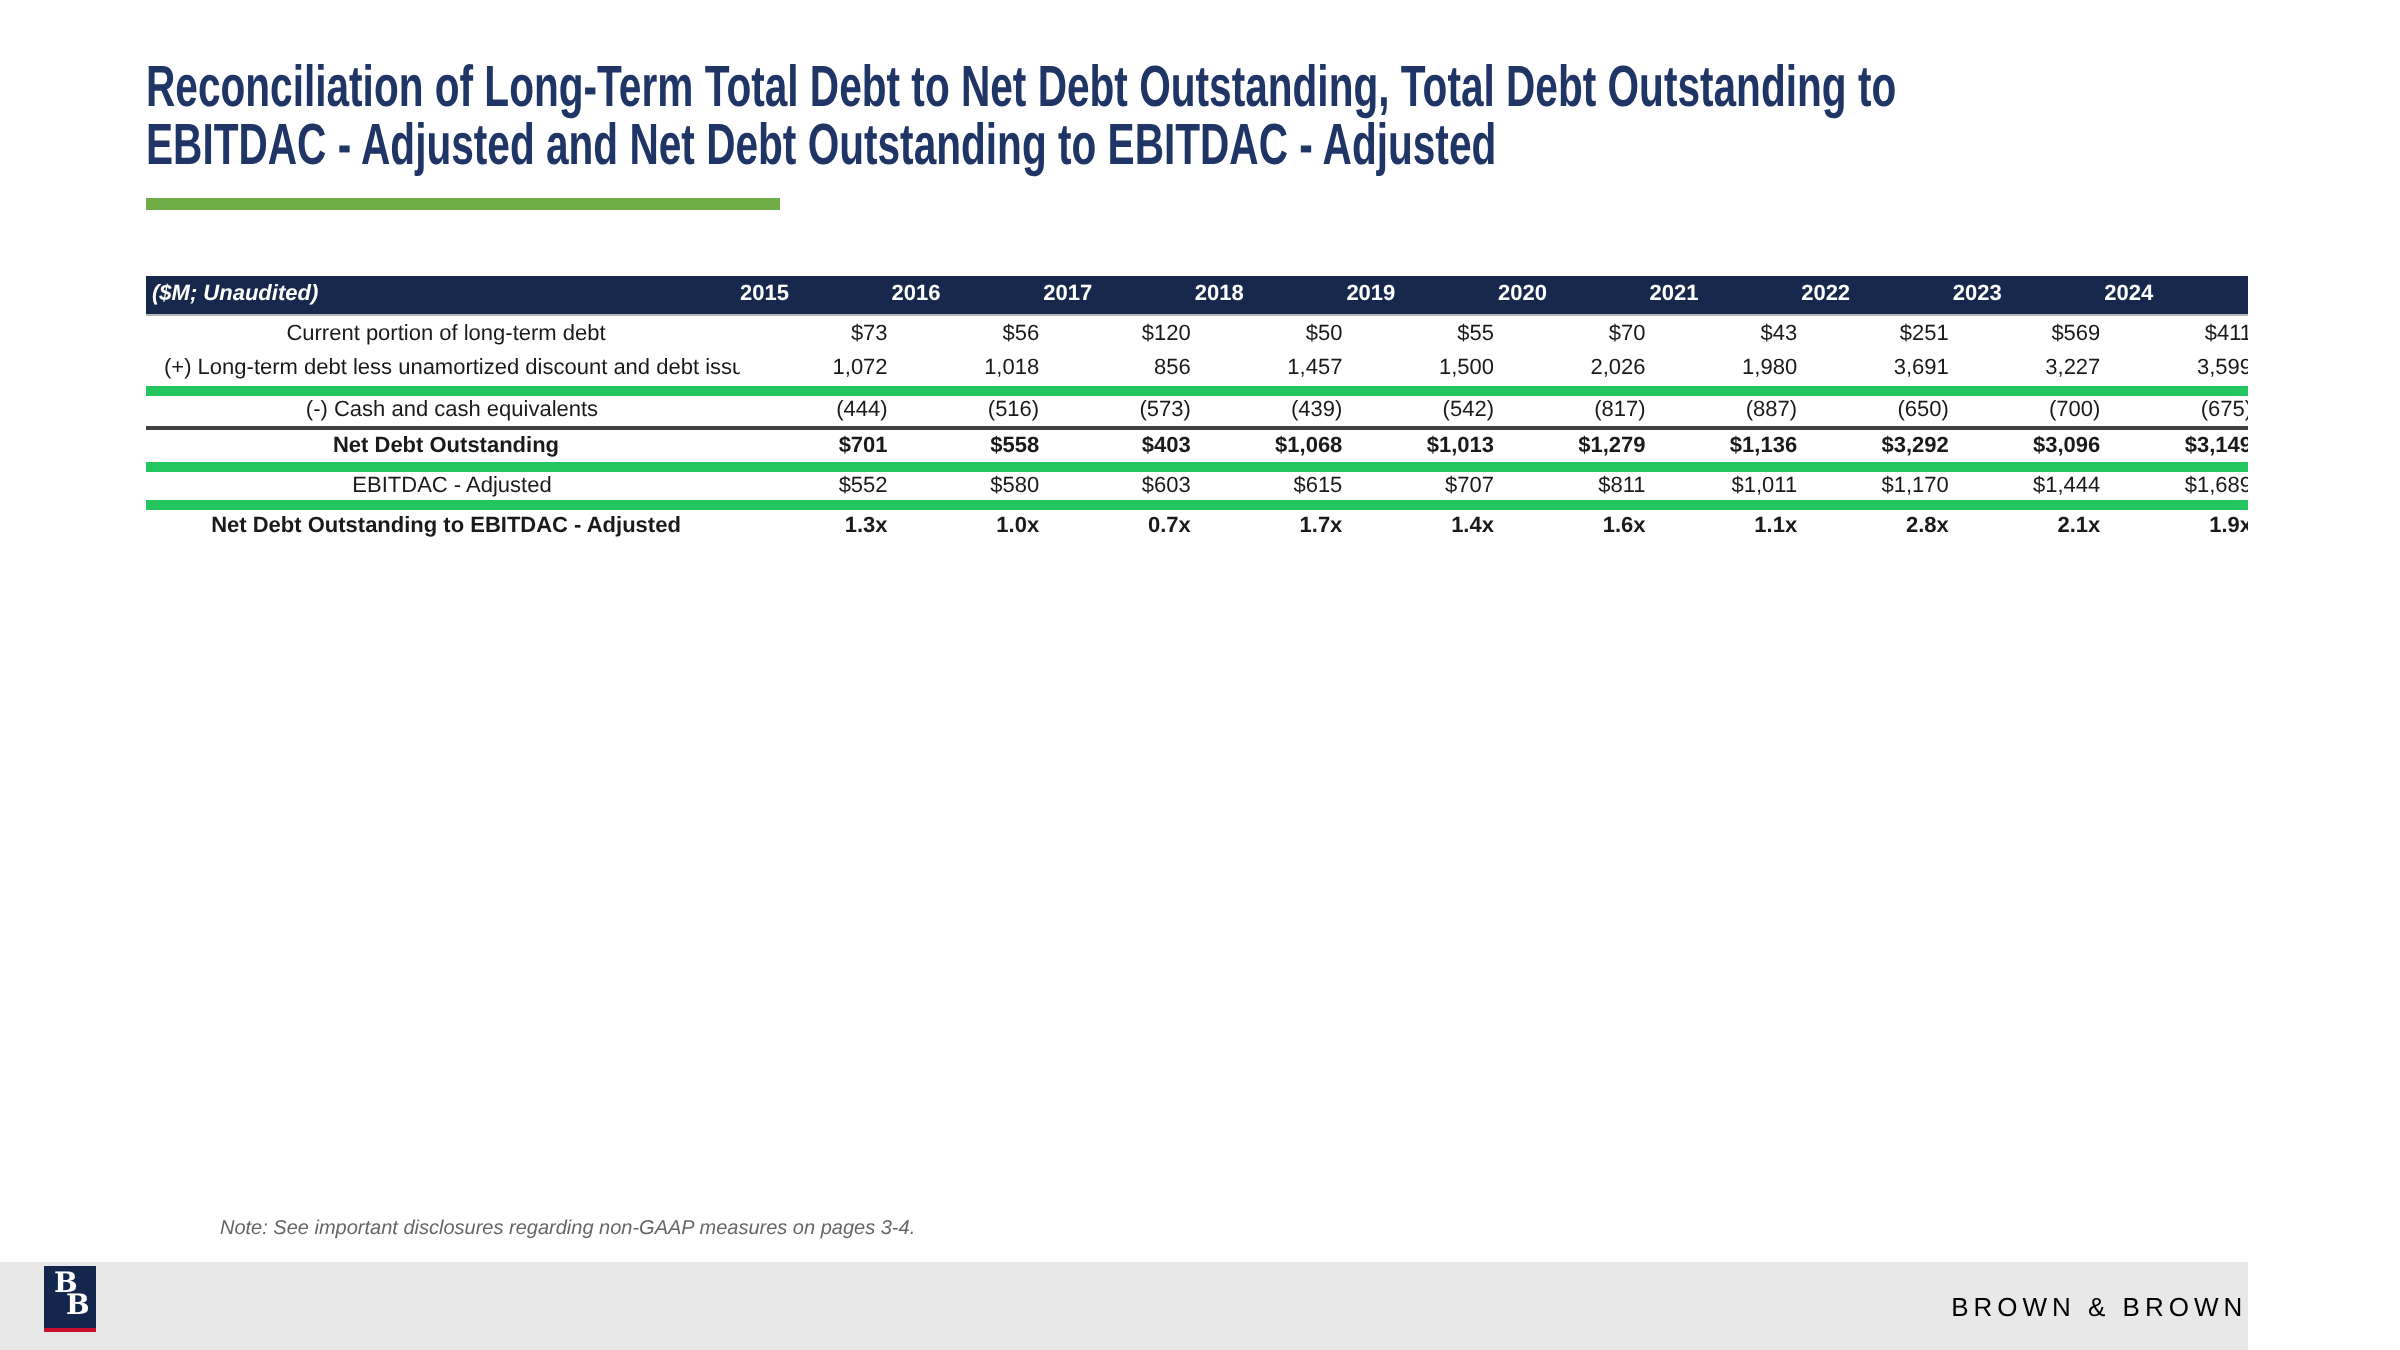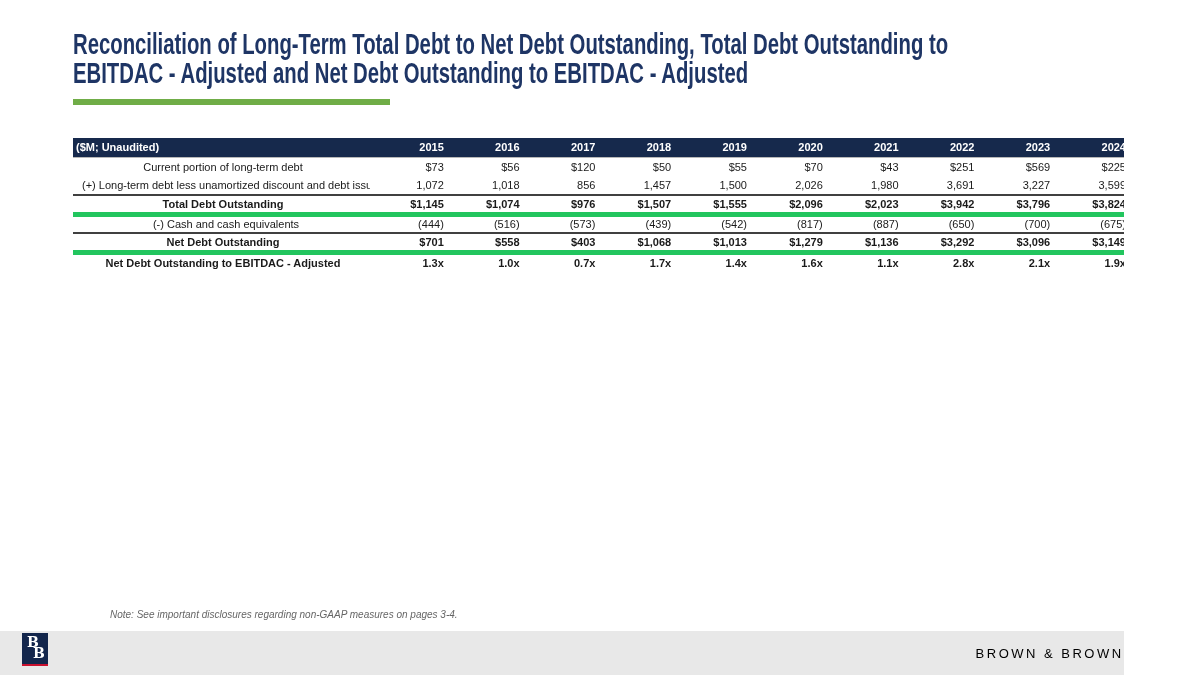--- a/index.html
+++ b/index.html
@@ -57,24 +57,25 @@
   .debt-table thead tr {
     background: #16294C;
     color: #ffffff;
     font-weight: bold;
   }
   .debt-table thead th { border-bottom: 1px solid #b8b8b8; }
   .debt-table th.label {
     width: 297px;
     text-align: left;
     padding-left: 3px;
+    font-style: italic;
   }
   .debt-table th.year {
     width: 75.8px;
-    text-align: right;
+    text-align: left;
     padding-right: 2px;
   }
   .debt-table td.label { text-align: center; padding-left: 3px; }
   .debt-table td.label.indent { padding-left: 9px; }
   .debt-table td.val { text-align: right; padding-right: 2px; }
   .debt-table tr.bold { font-weight: bold; }
   .debt-table tr.bt-dark td { border-top: 2px solid #404040; }
   .debt-table tr.bt-thin td { border-top: 5px solid #22c55e; }
 
   
@@ -161,48 +162,35 @@
           <td class="label">Current portion of long-term debt</td>
           <td class="val">$73</td>
           <td class="val">$56</td>
           <td class="val">$120</td>
           <td class="val">$50</td>
           <td class="val">$55</td>
           <td class="val">$70</td>
           <td class="val">$43</td>
           <td class="val">$251</td>
           <td class="val">$569</td>
-          <td class="val">$225</td>
+          <td class="val">$411</td>
         </tr>
         <tr class="">
           <td class="label indent">(+) Long-term debt less unamortized discount and debt issuance costs</td>
           <td class="val">1,072</td>
           <td class="val">1,018</td>
           <td class="val">856</td>
           <td class="val">1,457</td>
           <td class="val">1,500</td>
           <td class="val">2,026</td>
           <td class="val">1,980</td>
           <td class="val">3,691</td>
           <td class="val">3,227</td>
           <td class="val">3,599</td>
         </tr>
-        <tr class="bold bt-dark">
-          <td class="label">Total Debt Outstanding</td>
-          <td class="val">$1,145</td>
-          <td class="val">$1,074</td>
-          <td class="val">$976</td>
-          <td class="val">$1,507</td>
-          <td class="val">$1,555</td>
-          <td class="val">$2,096</td>
-          <td class="val">$2,023</td>
-          <td class="val">$3,942</td>
-          <td class="val">$3,796</td>
-          <td class="val">$3,824</td>
-        </tr>
         <tr class="bt-thin">
           <td class="label indent">(-) Cash and cash equivalents</td>
           <td class="val">(444)</td>
           <td class="val">(516)</td>
           <td class="val">(573)</td>
           <td class="val">(439)</td>
           <td class="val">(542)</td>
           <td class="val">(817)</td>
           <td class="val">(887)</td>
           <td class="val">(650)</td>
@@ -215,20 +203,33 @@
           <td class="val">$558</td>
           <td class="val">$403</td>
           <td class="val">$1,068</td>
           <td class="val">$1,013</td>
           <td class="val">$1,279</td>
           <td class="val">$1,136</td>
           <td class="val">$3,292</td>
           <td class="val">$3,096</td>
           <td class="val">$3,149</td>
         </tr>
+        <tr class="bt-thin">
+          <td class="label indent">EBITDAC - Adjusted</td>
+          <td class="val">$552</td>
+          <td class="val">$580</td>
+          <td class="val">$603</td>
+          <td class="val">$615</td>
+          <td class="val">$707</td>
+          <td class="val">$811</td>
+          <td class="val">$1,011</td>
+          <td class="val">$1,170</td>
+          <td class="val">$1,444</td>
+          <td class="val">$1,689</td>
+        </tr>
         <tr class="bold bt-thin">
           <td class="label">Net Debt Outstanding to EBITDAC - Adjusted</td>
           <td class="val">1.3x</td>
           <td class="val">1.0x</td>
           <td class="val">0.7x</td>
           <td class="val">1.7x</td>
           <td class="val">1.4x</td>
           <td class="val">1.6x</td>
           <td class="val">1.1x</td>
           <td class="val">2.8x</td>

